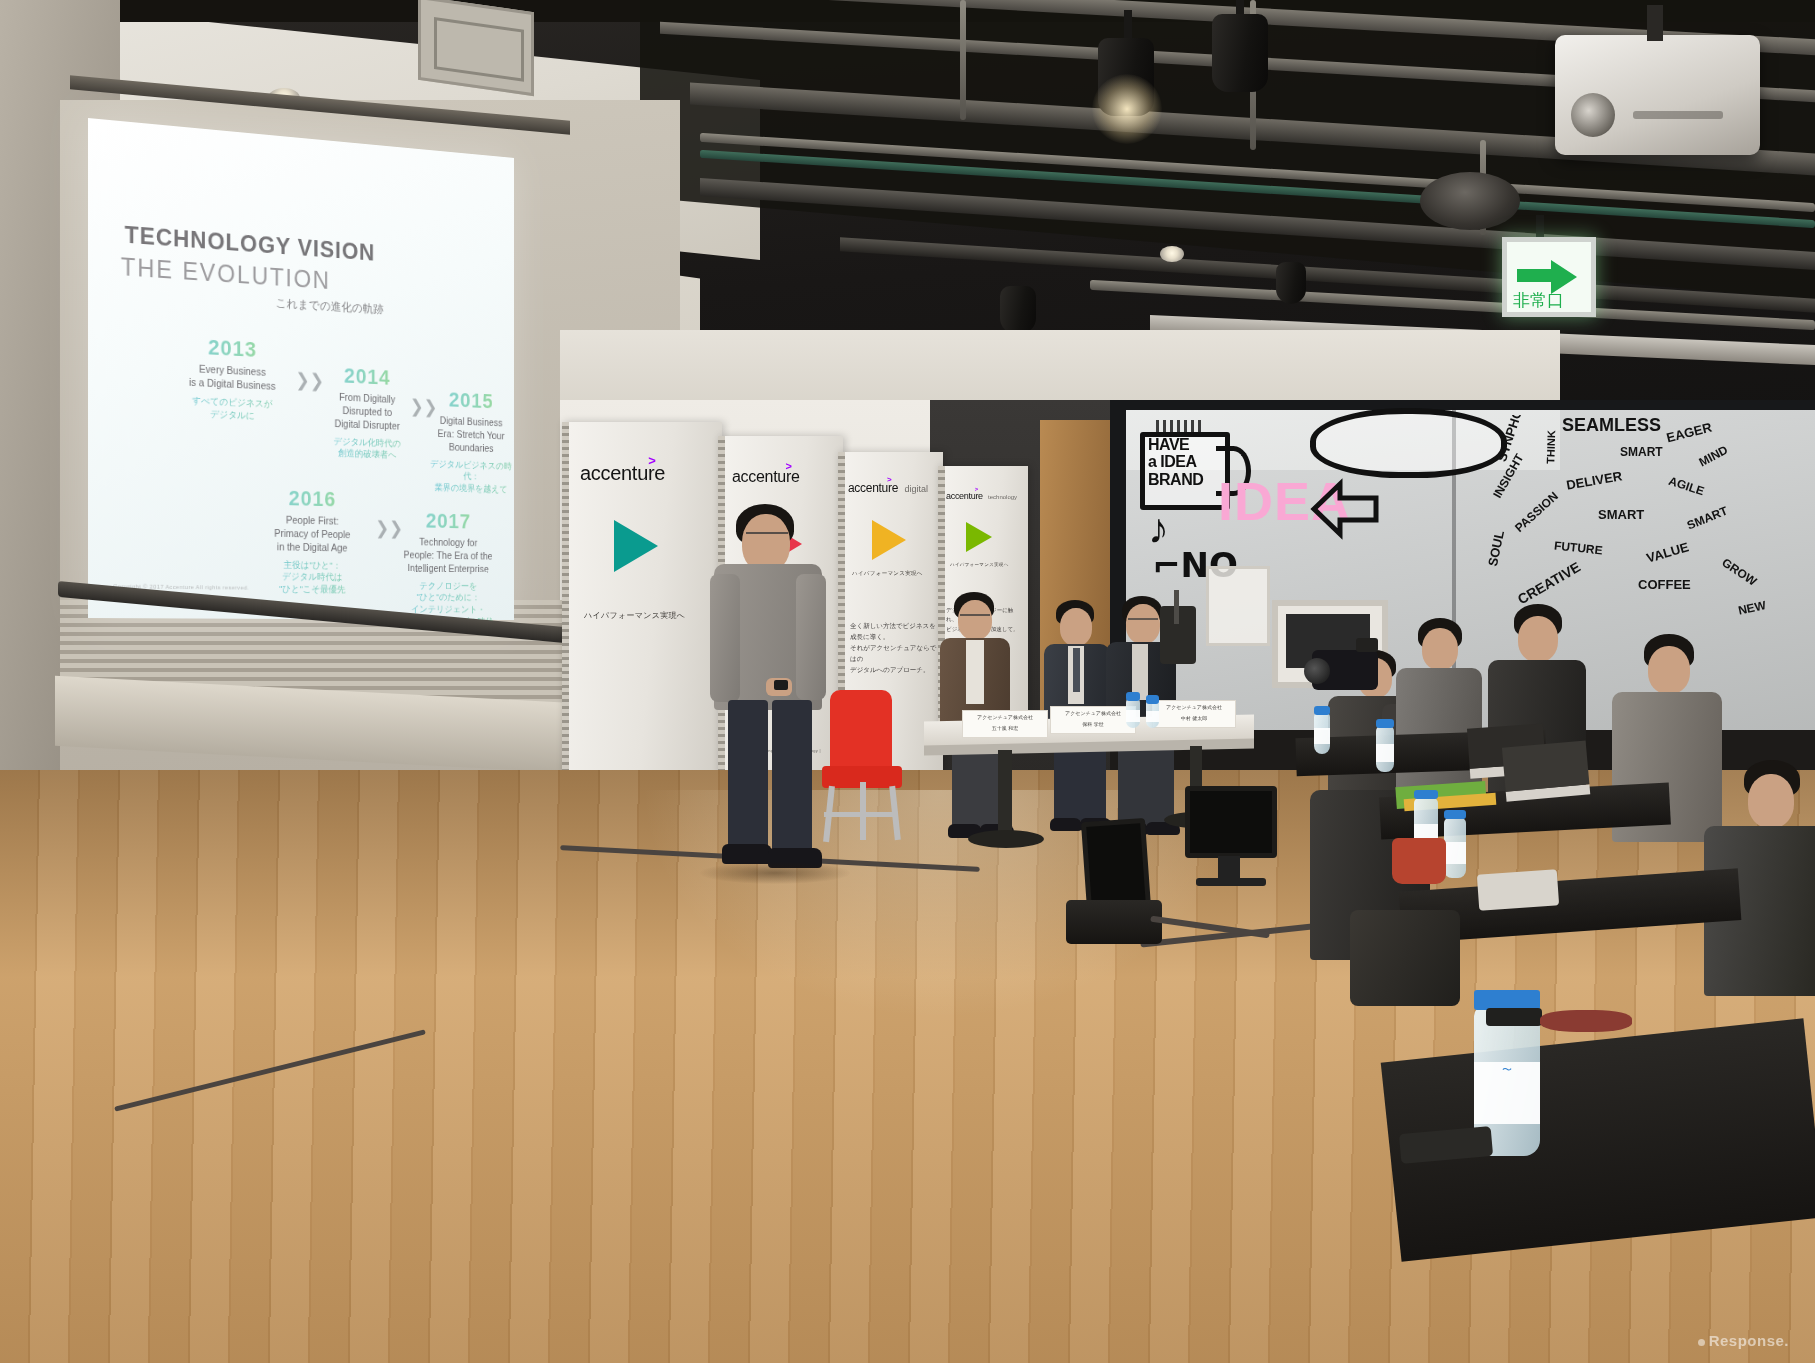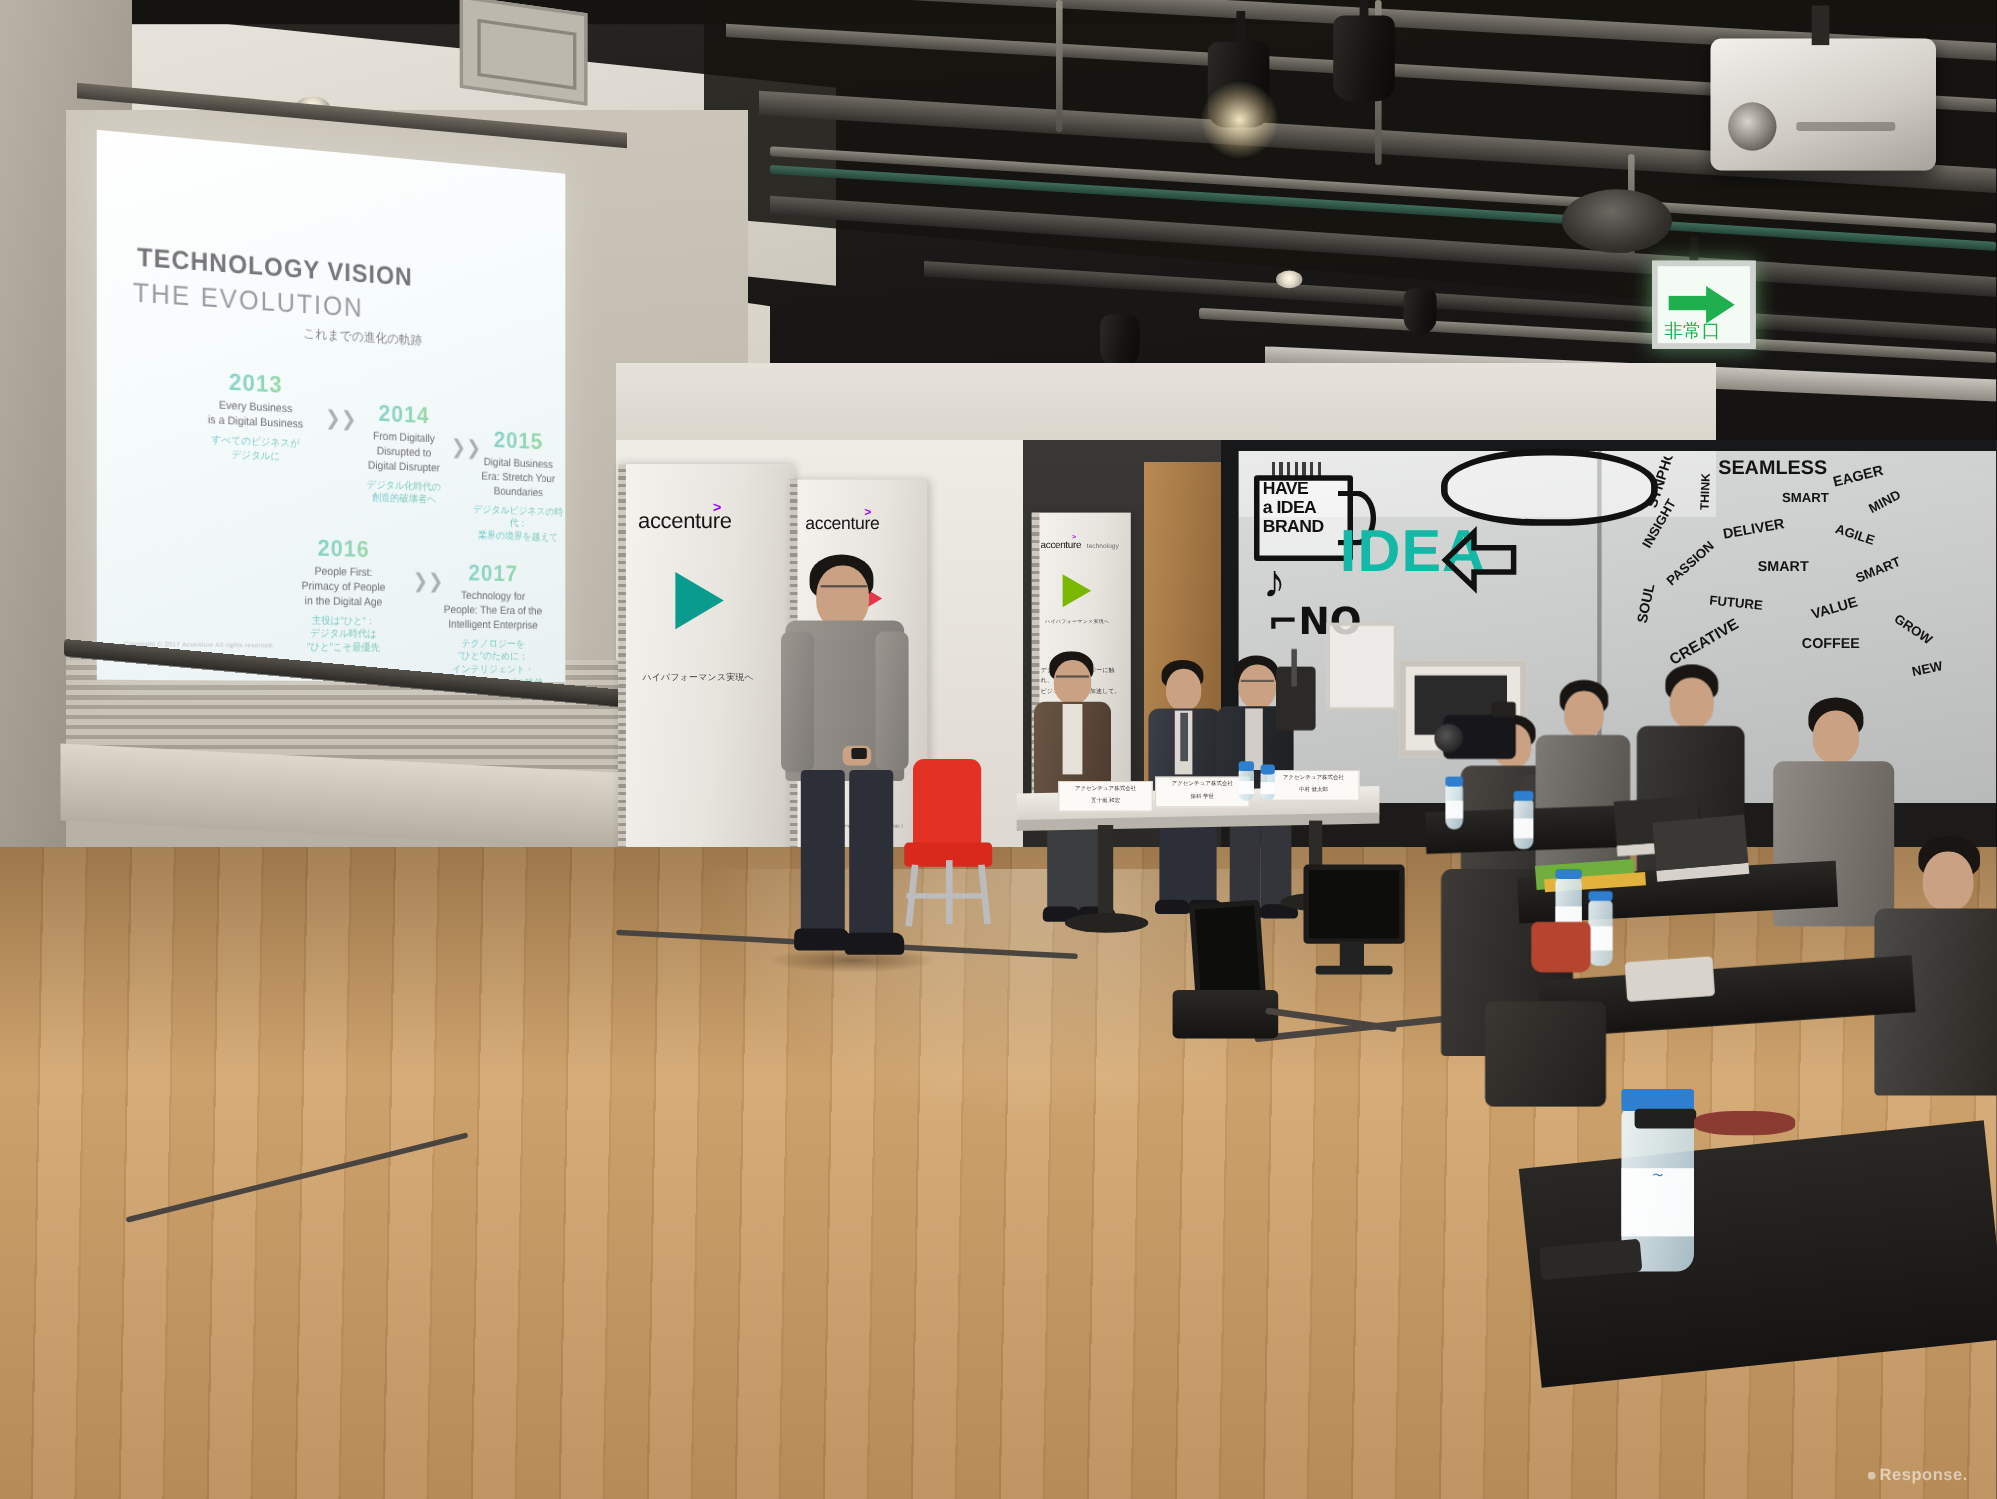--- a/index.html
+++ b/index.html
@@ -158,21 +158,21 @@
   .pcol{position:absolute;background:#2c2b27;}
 
   
   .glass{position:absolute;left:1110px;top:400px;width:705px;height:330px;
     background:linear-gradient(170deg,rgba(236,238,238,.92),rgba(205,208,208,.88));}
   .glass-frame{position:absolute;background:#17181a;}
   .doodle{position:absolute;color:#111;font-weight:bold;font-family:"DejaVu Sans",sans-serif;}
   .mug{position:absolute;border:5px solid #111;border-radius:3px;background:rgba(255,255,255,.55);}
   .mug-handle{position:absolute;width:30px;height:40px;border:5px solid #111;border-radius:0 50% 50% 0;border-left:none;}
   .mugtext{position:absolute;font-size:16px;font-weight:bold;color:#111;line-height:1.08;letter-spacing:-.5px;}
-  .ideatext{position:absolute;font-size:54px;font-weight:bold;color:#14b8a6;letter-spacing:1px;}
+  .ideatext{position:absolute;font-size:54px;font-weight:bold;color:#f9a8d4;letter-spacing:1px;}
   .bigarrow{position:absolute;}
   .bubble{position:absolute;border:6px solid #111;border-radius:48% 48% 45% 45%;background:rgba(255,255,255,.35);}
   .note{position:absolute;font-size:42px;color:#111;}
   .wordcloud{position:absolute;overflow:hidden;}
   .wordcloud span{position:absolute;color:#131313;font-weight:bold;white-space:nowrap;}
   .desk{position:absolute;background:linear-gradient(180deg,#2a2825,#161412);}
   .laptop{position:absolute;background:#d6d2cb;}
   .laptop .lid{position:absolute;background:#2d2b28;}
   .bottle{position:absolute;border-radius:5px 5px 8px 8px;
     background:linear-gradient(100deg,rgba(235,245,248,.95),rgba(190,215,225,.85));}
@@ -371,20 +371,34 @@
   <div class="banner" style="left:718px;top:436px;width:125px;height:368px;">
     <div class="bedge"></div>
     <div class="blogo" style="left:14px;top:30px;font-size:16px;">
       <span>accenture</span><sup style="font-size:11px;left:-14px;top:-6px;">&gt;</sup>
     </div>
     <div class="chevmark chev-red" style="left:44px;top:84px;"></div>
     <div class="btag" style="left:18px;top:150px;font-size:6.5px;">ハイパフォーマンス実現へ</div>
     <div class="bfoot" style="left:12px;top:312px;font-size:4px;">Strategy | Consulting | Digital | Technology | Operations</div>
   </div>
 
+  <div class="banner" style="left:838px;top:452px;width:105px;height:322px;">
+    <div class="bedge"></div>
+    <div class="blogo" style="left:10px;top:28px;font-size:12px;">
+      <span>accenture</span><sup style="font-size:8px;left:-11px;top:-5px;">&gt;</sup><span class="bsuffix">digital</span>
+    </div>
+    <div class="chevmark chev-yellow" style="left:34px;top:68px;"></div>
+    <div class="btag" style="left:14px;top:118px;font-size:5.5px;">ハイパフォーマンス実現へ</div>
+    <div class="bbody" style="left:12px;top:168px;width:88px;">
+      <div>全く新しい方法でビジネスを成長に導く。</div>
+      <div>それがアクセンチュアならではの</div>
+      <div>デジタルへのアプローチ。</div>
+    </div>
+    <div class="bfoot" style="left:10px;top:292px;font-size:3.5px;">Strategy | Consulting</div>
+  </div>
 
   <div class="banner" style="left:938px;top:466px;width:90px;height:282px;">
     <div class="bedge"></div>
     <div class="blogo" style="left:8px;top:24px;font-size:9px;">
       <span>accenture</span><sup style="font-size:6px;left:-8px;top:-4px;">&gt;</sup><span class="bsuffix" style="font-size:6px;">technology</span>
     </div>
     <div class="chevmark chev-green" style="left:28px;top:56px;"></div>
     <div class="btag" style="left:12px;top:96px;font-size:4.5px;">ハイパフォーマンス実現へ</div>
     <div class="bbody" style="left:8px;top:140px;width:78px;font-size:5.5px;">
       <div>デジタルテクノロジーに触れ、</div>

